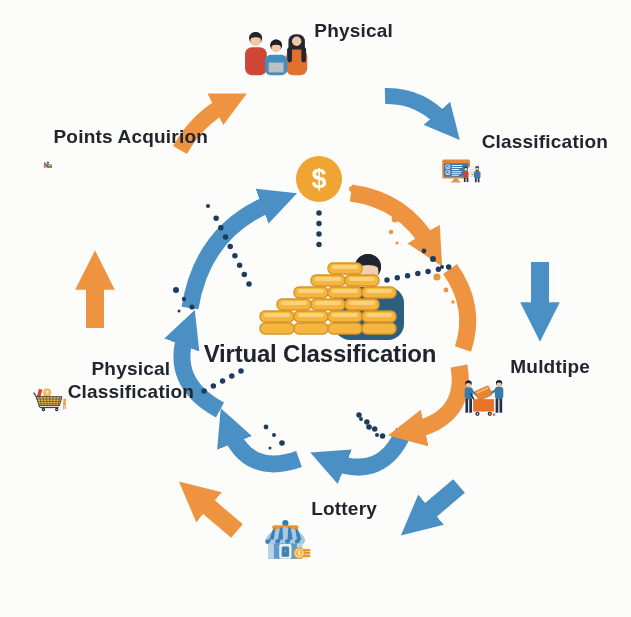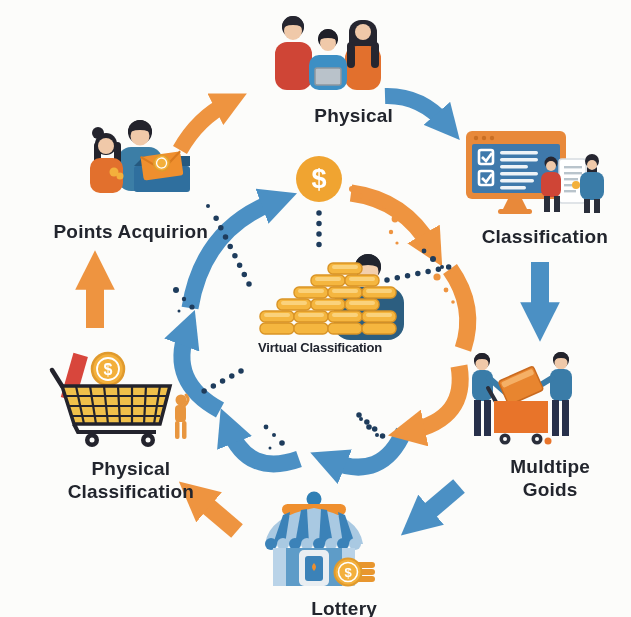--- a/index.html
+++ b/index.html
@@ -2,41 +2,41 @@
 <html><head>
 <meta charset="utf-8">
 <style>
   html,body{margin:0;padding:0;background:#ffffff;}
   .canvas{
     position:relative;width:631px;height:617px;background:#fcfcfa;overflow:hidden;
     font-family:"Liberation Sans",sans-serif;
   }
   svg.arrows{position:absolute;left:0;top:0;z-index:1;}
   svg.center-art{position:absolute;left:240px;top:245px;z-index:2;}
-  .node{position:absolute;display:flex;flex-direction:column;align-items:flex-end;z-index:3;}
+  .node{position:absolute;display:flex;flex-direction:row;align-items:flex-start;z-index:3;}
   .node .label{
     font-size:19px;font-weight:bold;color:#22252d;line-height:1.22;
     text-align:center;white-space:nowrap;letter-spacing:.2px;margin-top:7px;
   }
   .node-physical{left:238px;top:12px;width:155px;}
   .node-classification{left:440px;top:123px;width:168px;}
   .node-goods{left:460px;top:348px;width:130px;}
   .node-lottery{left:252px;top:490px;width:125px;}
   .node-lottery .icon{margin-left:10px;}
   .node-redeem{left:32px;top:350px;width:162px;}
   .node-points{left:28px;top:118px;width:180px;}
   .node-points .icon{margin-left:14px;}
   .coin-badge{
     position:absolute;left:296px;top:156px;width:46px;height:46px;border-radius:50%;
     background:#f0a431;color:#fff;font-size:27px;font-weight:bold;
     display:flex;align-items:center;justify-content:center;z-index:3;
   }
   .center-label{
     position:absolute;left:180px;top:340px;width:280px;text-align:center;z-index:3;
-    font-size:13px;font-weight:bold;color:#20242e;letter-spacing:-.2px;
+    font-size:24px;font-weight:bold;color:#20242e;letter-spacing:-.2px;
   }
 </style>
 </head>
 <body>
 
 <div class="canvas">
 
   <svg class="arrows" width="631" height="617" viewBox="0 0 631 617">
     <defs>
       <marker id="mB" viewBox="0 0 10 10" refX="4" refY="5" markerWidth="2.2" markerHeight="2.2" orient="auto">
@@ -254,21 +254,20 @@
         <rect x="34" y="53" width="54" height="32" fill="#e8742a"></rect>
         <circle cx="45" cy="91" r="5.5" fill="#2a2e3a"></circle>
           <circle cx="45" cy="91" r="2" fill="#fcfcfa"></circle>
         <circle cx="77" cy="91" r="5.5" fill="#2a2e3a"></circle>
           <circle cx="77" cy="91" r="2" fill="#fcfcfa"></circle>
         <circle cx="88" cy="93" r="3.5" fill="#e8742a"></circle>
       </g>
     </svg>
     <div class="label">
       <div>Muldtipe</div>
-      <div>Goids</div>
     </div>
   </div>
 
   <div class="node node-lottery">
     <svg class="icon" width="120" height="100" viewBox="0 0 120 100">
       <circle cx="57" cy="9" r="7.5" fill="#2f7fb5"></circle>
       <rect x="25" y="14" width="64" height="11" rx="5.5" fill="#ef8f2e"></rect>
       <path d="M8 54 Q 12 26 57 18 Q 102 26 106 54 Z" fill="#a9c9e2"></path>
       <path d="M44 20 L38 54 L52 54 L50 19 Z" fill="#3b82b8"></path>
       <path d="M64 19 L62 54 L76 54 L70 20 Z" fill="#3b82b8"></path>

